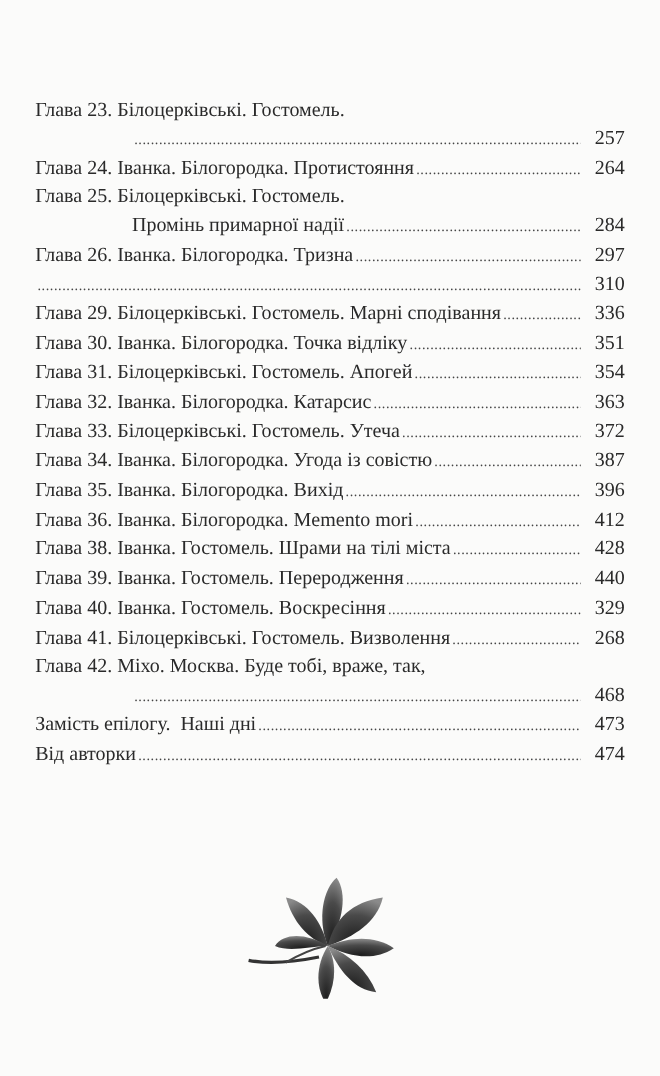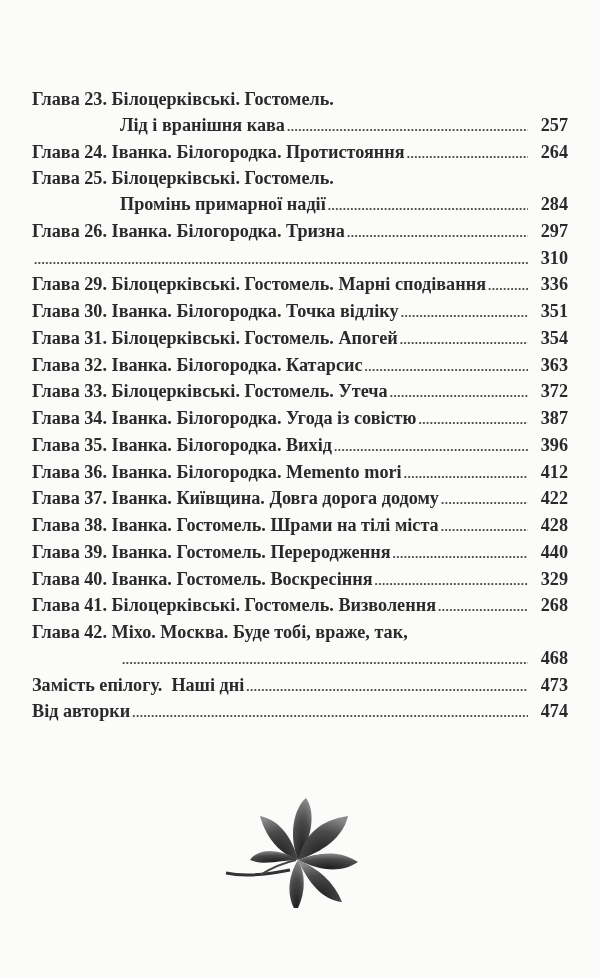--- a/index.html
+++ b/index.html
@@ -10,21 +10,21 @@
     color: #2a2a2a;
     position: relative;
   }
   .toc {
     position: absolute;
     left: 32px; top: 87px;
     width: 536px;
     font-size: 18.2px;
     line-height: 25.75px;
   }
-  .row { display: flex; align-items: baseline; white-space: nowrap; font-weight: bold; }
+  .row { display: flex; align-items: baseline; white-space: nowrap; }
   .row .title { flex: 0 0 auto; }
   .row .leader {
     flex: 1 1 auto;
     overflow: hidden;
     margin: 0 2px;
     color: #444;
     letter-spacing: 0.5px;
     font-size: 13px;
   }
   .row .leader::before {
@@ -39,21 +39,20 @@
   }
 </style>
 </head>
 <body>
 
 <div class="toc">
   <div class="row">
       <span class="title">Глава 23. Білоцерківські. Гостомель.</span>
     </div>
   <div class="row cont">
-      <span class="title">Лід і вранішня кава</span>
       <span class="leader"></span>
       <span class="page">257</span>
     </div>
   <div class="row">
       <span class="title">Глава 24. Іванка. Білогородка. Протистояння</span>
       <span class="leader"></span>
       <span class="page">264</span>
     </div>
   <div class="row">
       <span class="title">Глава 25. Білоцерківські. Гостомель.</span>
@@ -106,25 +105,20 @@
       <span class="title">Глава 35. Іванка. Білогородка. Вихід</span>
       <span class="leader"></span>
       <span class="page">396</span>
     </div>
   <div class="row">
       <span class="title">Глава 36. Іванка. Білогородка. Memento mori</span>
       <span class="leader"></span>
       <span class="page">412</span>
     </div>
   <div class="row">
-      <span class="title">Глава 37. Іванка. Київщина. Довга дорога додому</span>
-      <span class="leader"></span>
-      <span class="page">422</span>
-    </div>
-  <div class="row">
       <span class="title">Глава 38. Іванка. Гостомель. Шрами на тілі міста</span>
       <span class="leader"></span>
       <span class="page">428</span>
     </div>
   <div class="row">
       <span class="title">Глава 39. Іванка. Гостомель. Переродження</span>
       <span class="leader"></span>
       <span class="page">440</span>
     </div>
   <div class="row">

